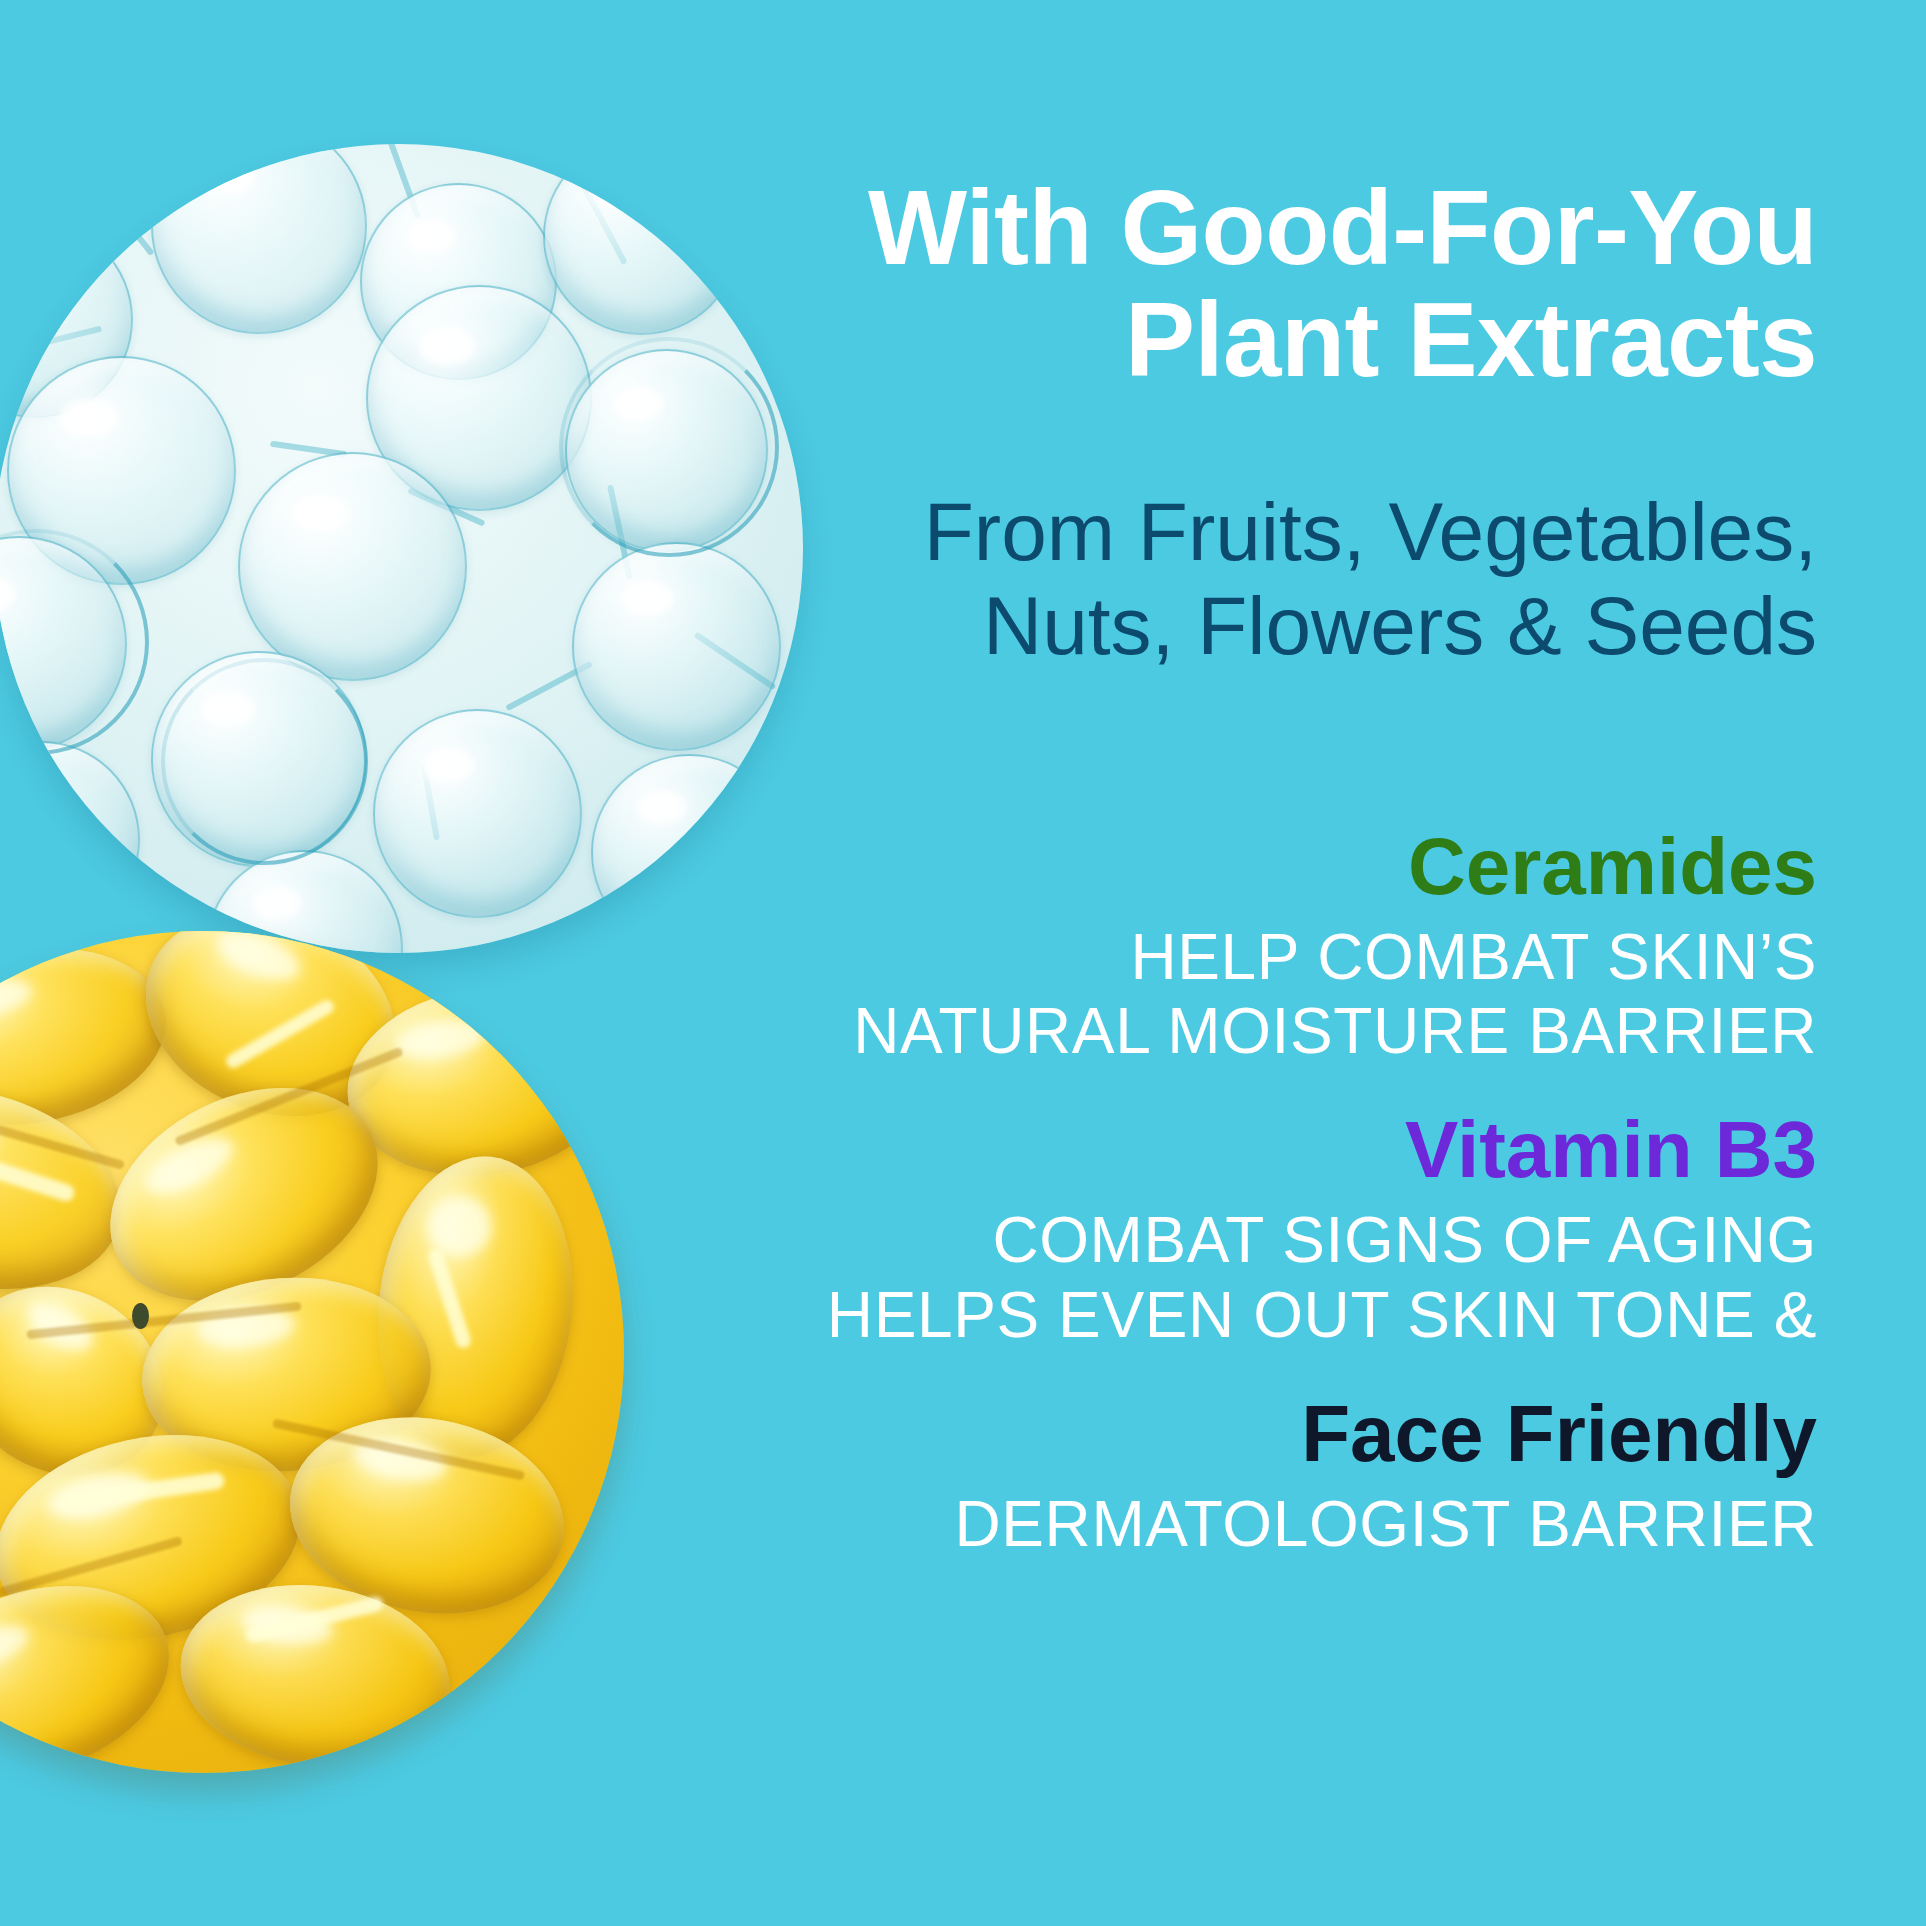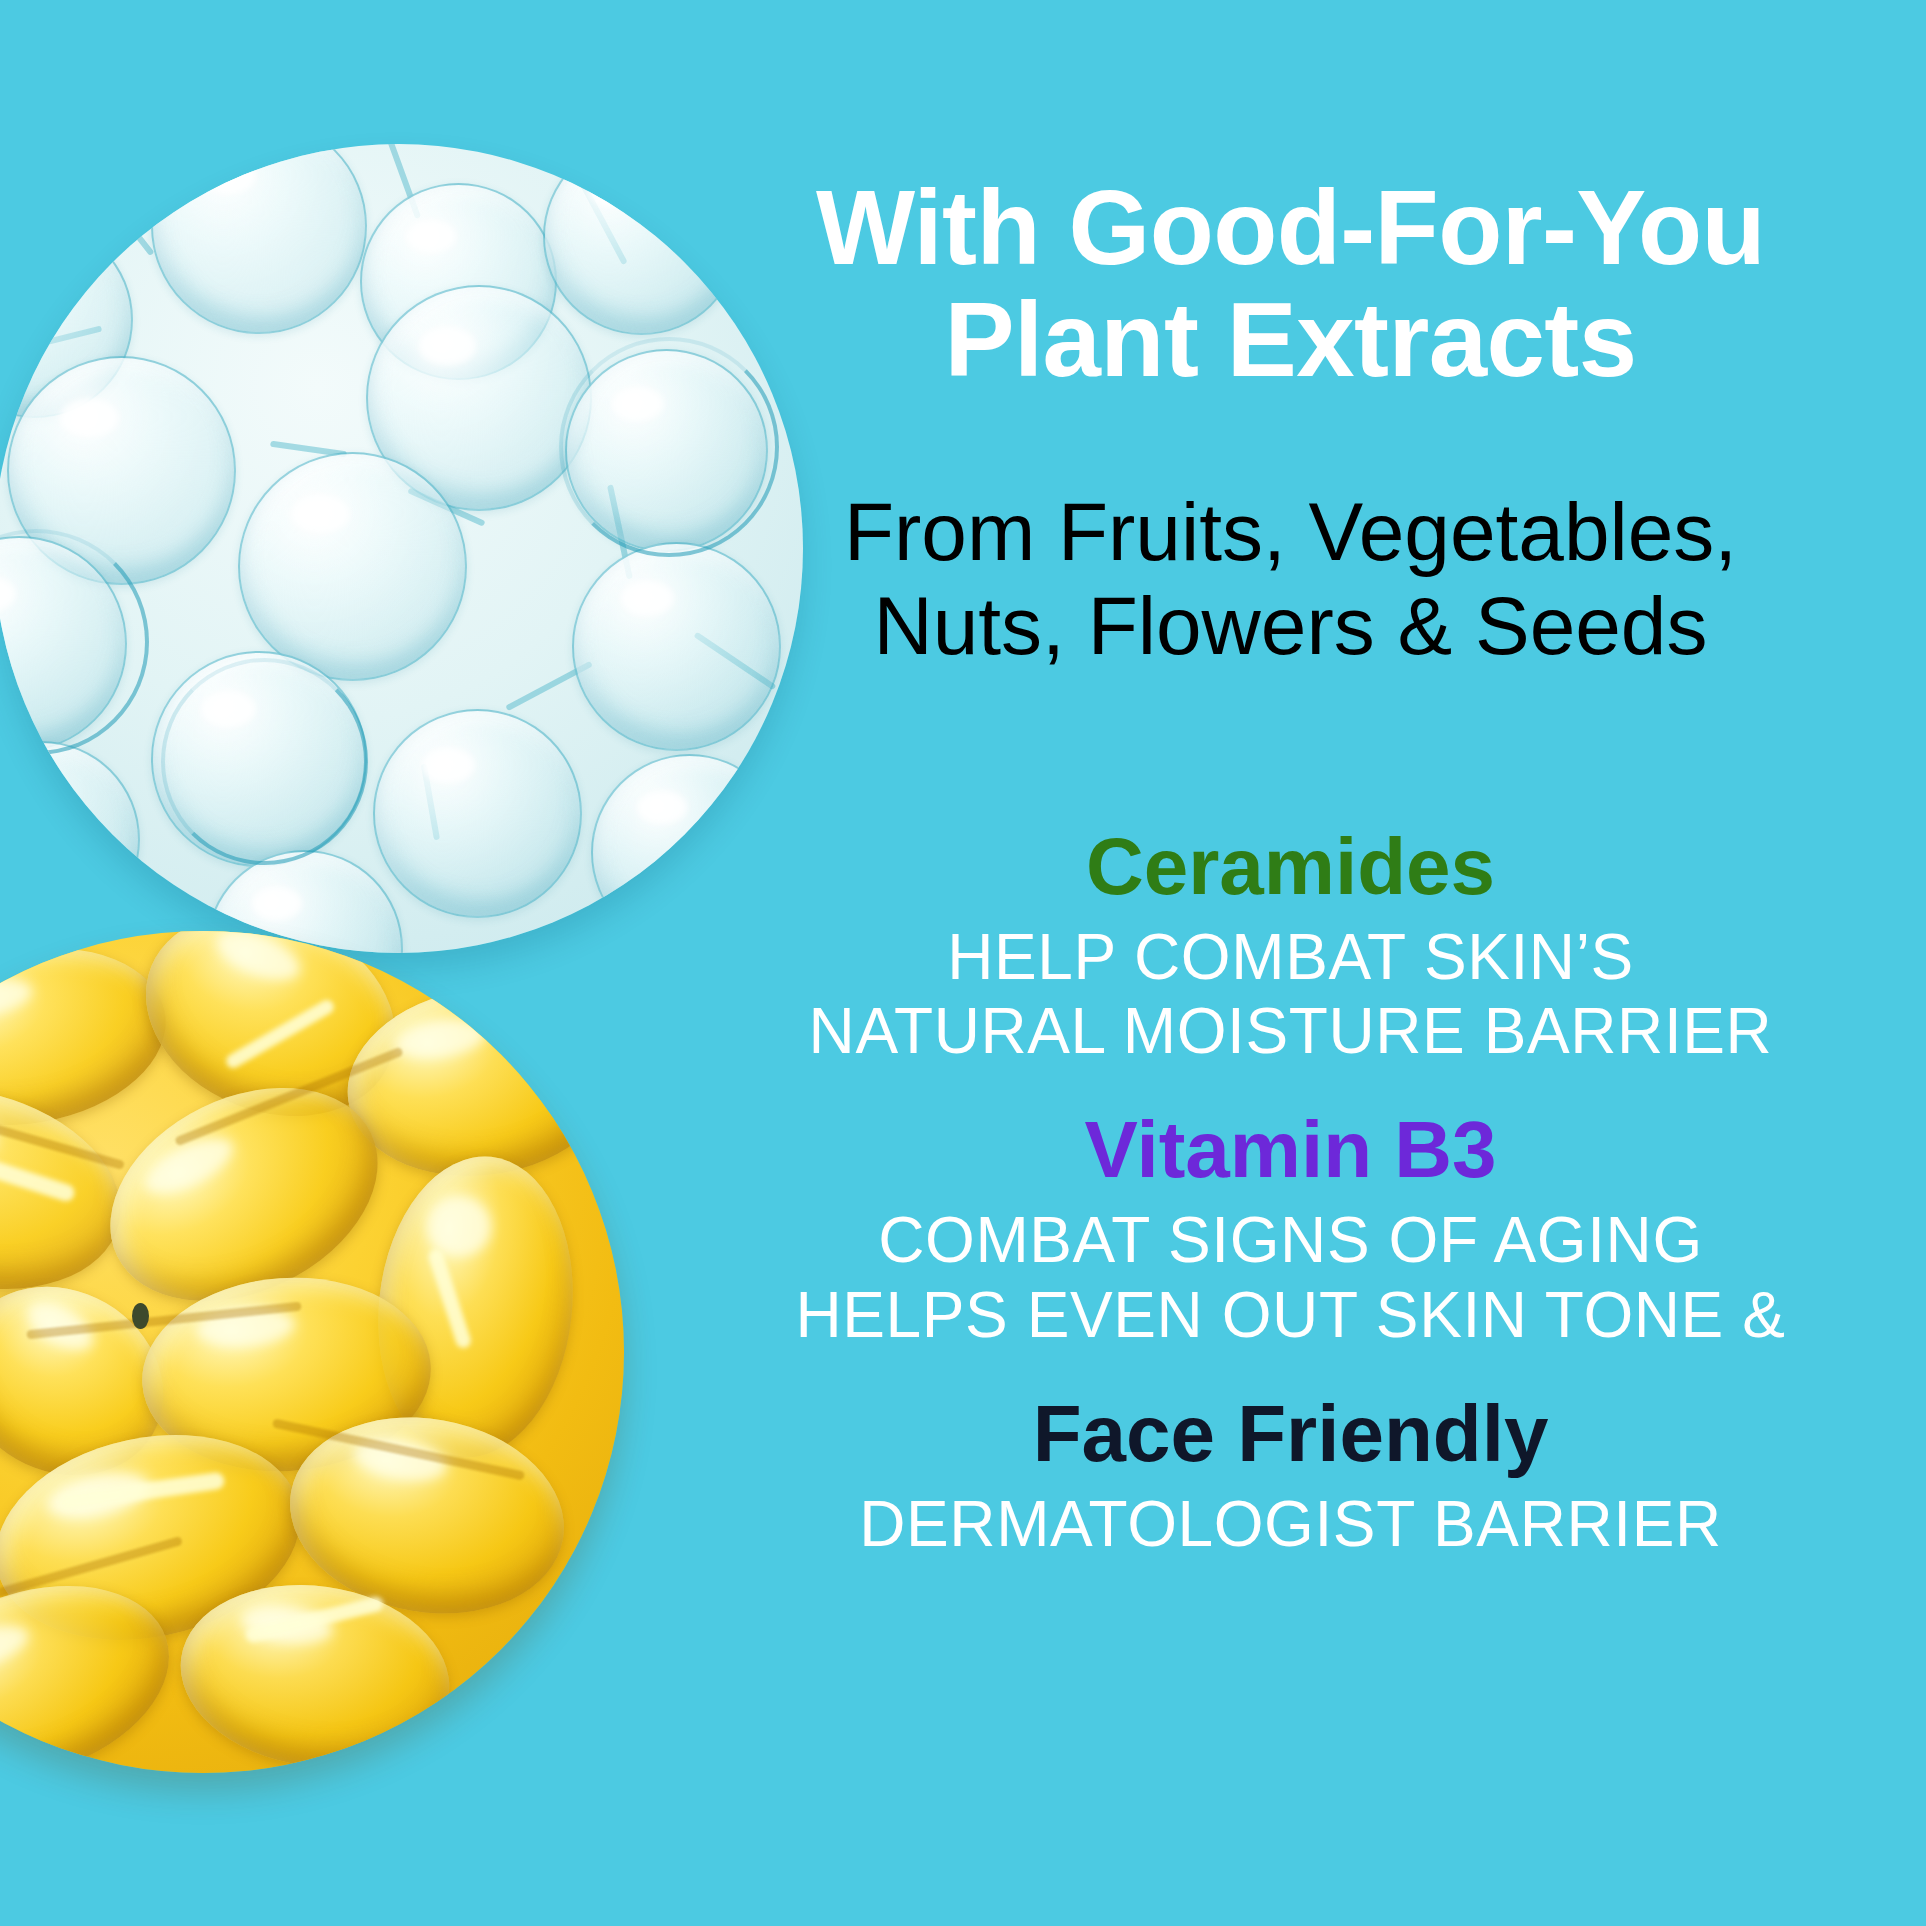--- a/index.html
+++ b/index.html
@@ -130,37 +130,37 @@
   
   #copy {
     position: absolute;
     left: 764px;
     top: 0;
     width: 1053px;
     height: 1926px;
     display: flex;
     flex-direction: column;
     justify-content: flex-start;
-    text-align: center;
+    text-align: right;
   }
 
   #headline {
     margin-top: 172px;
     color: #ffffff;
     font-size: 105px;
     line-height: 1.07;
     font-weight: 700;
     letter-spacing: -0.6px;
     font-stretch: condensed;
   }
   #headline .hl-line { display: block; }
 
   #subhead {
     margin-top: 18px;
-    color: #000000;
+    color: #0c4a6e;
     font-size: 82px;
     line-height: 1.14;
     font-weight: 400;
     font-stretch: condensed;
   }
   #subhead .sh-line { display: block; }
 
   .benefits {
     margin-top: 69px;
     display: flex;

